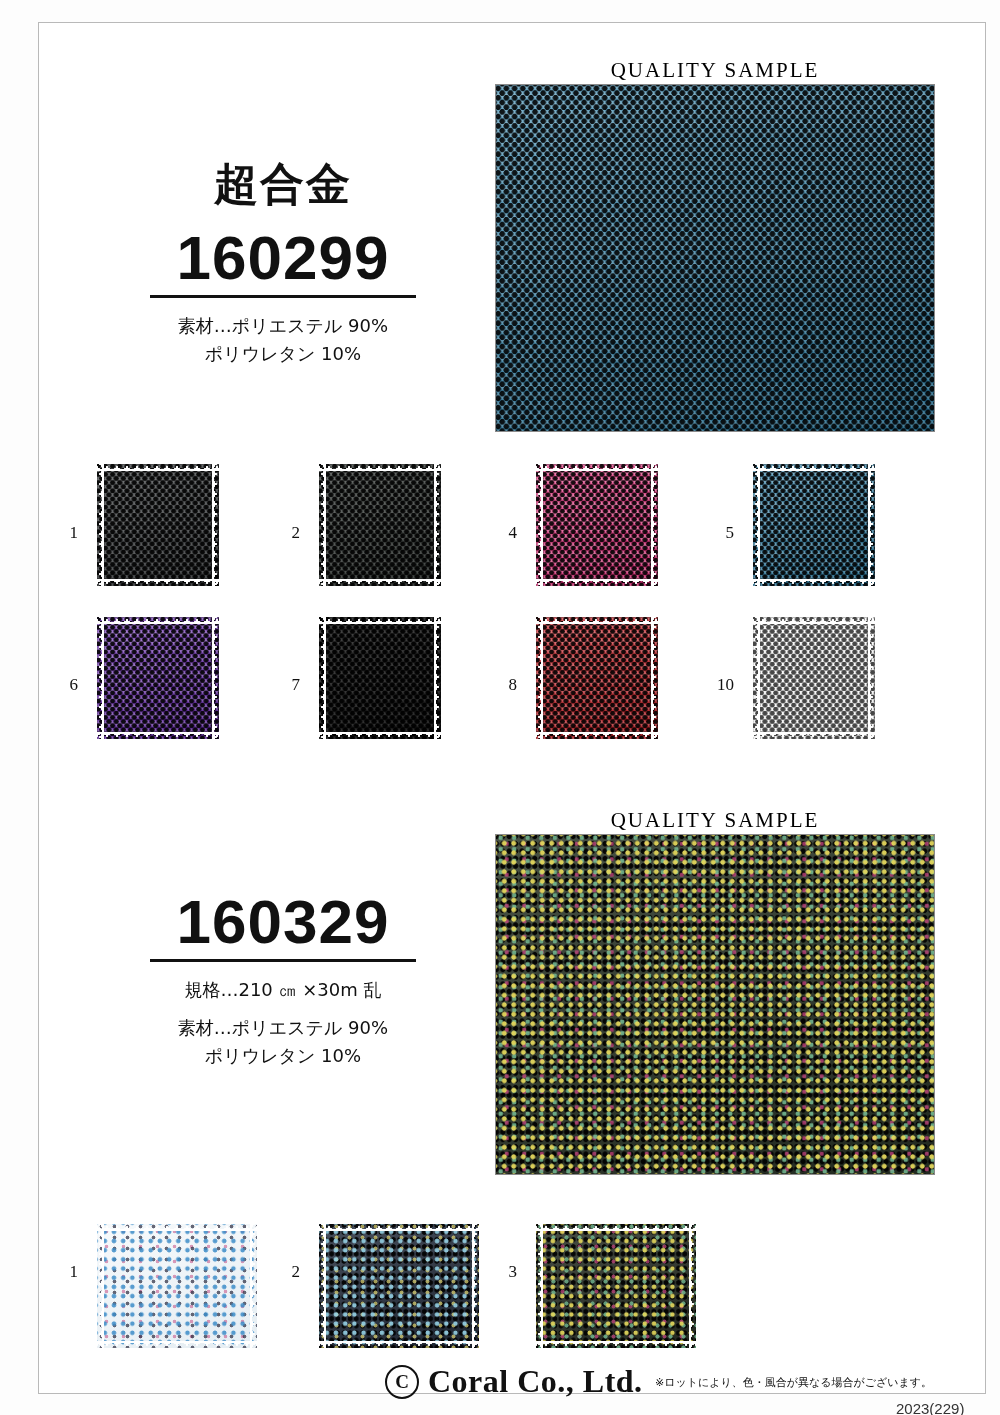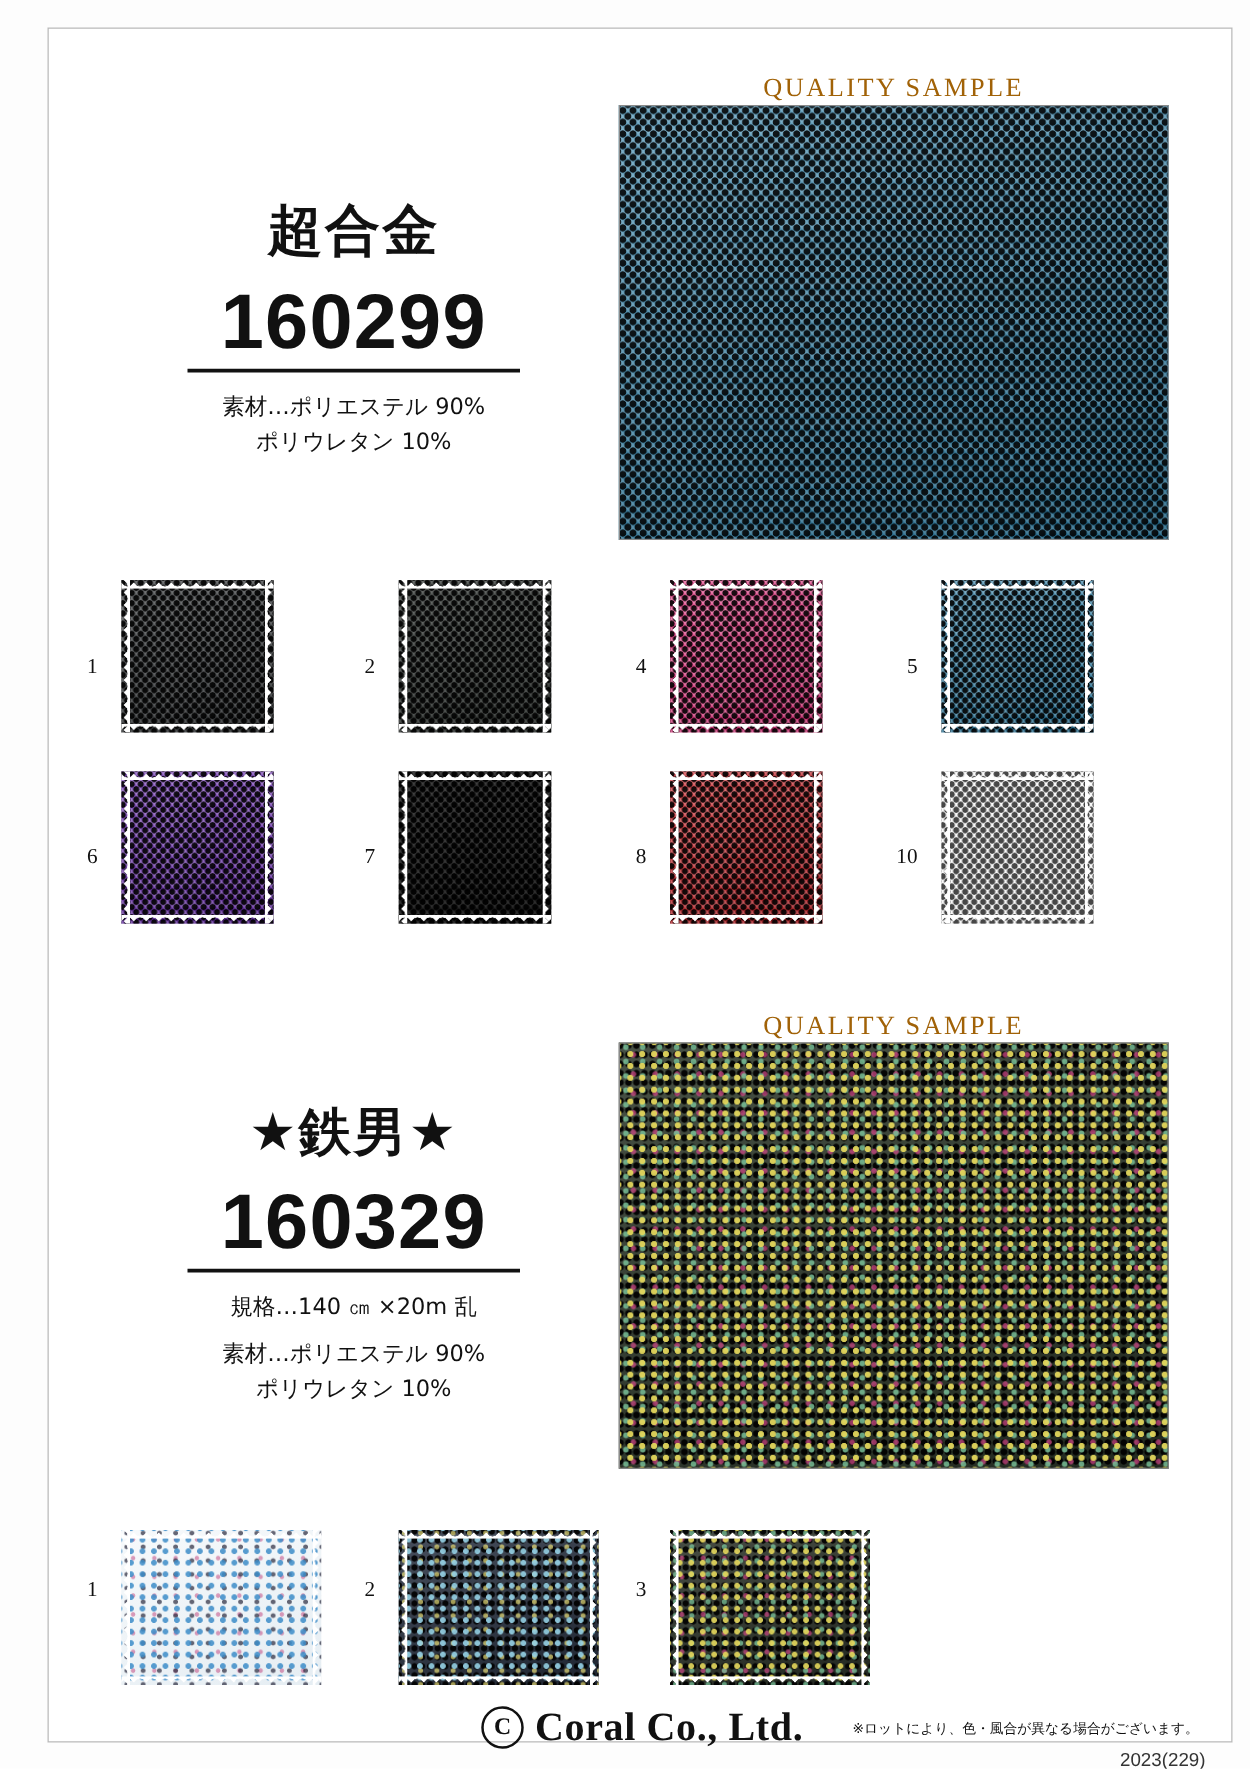--- a/index.html
+++ b/index.html
@@ -59,21 +59,21 @@
     color: #111;
     line-height: 1.55;
     white-space: nowrap;
   }
 
   .qs-title {
     position: absolute;
     font-family: "Liberation Serif", serif;
     font-size: 21px;
     letter-spacing: 2px;
-    color: #a16207;
+    color: #000000;
     text-align: center;
     width: 440px;
   }
 
   
   .swatch {
     position: absolute;
     overflow: hidden;
     box-sizing: border-box;
   }
@@ -280,24 +280,23 @@
             radial-gradient(circle at 50% 50%, rgba(226,214,92,0.95) 2.2px, rgba(0,0,0,0) 2.8px),
             radial-gradient(circle at 50% 50%, rgba(120,190,150,0.85) 2.0px, rgba(0,0,0,0) 2.6px),
             radial-gradient(circle at 50% 50%, rgba(200,70,130,0.75) 1.9px, rgba(0,0,0,0) 2.5px),
             radial-gradient(circle at 50% 50%, rgba(0,0,0,0.92) 2.4px, rgba(0,0,0,0) 3.0px),
             linear-gradient(160deg, rgba(255,255,255,0.12), rgba(0,0,0,0.30));
             background-size: 9.5px 9.5px, 13.5px 11.5px, 17.5px 15.5px, 6.4px 7.4px, 100% 100%;
             background-position: 0 0, 4px 3px, 8px 7px, 3.2px 3.7px, 0 0;"></div>
   </div>
 
   <div class="info-col" style="left:118px; top:878px; width:330px;">
-    <div class="brand-name" style="font-size:42px;">★鉄男★</div>
     <div class="product-code" style="font-size:62px; margin-top:8px;">160329</div>
     <div class="rule" style="width:266px;"></div>
-    <div class="spec-line">規格…140 ㎝ ×20m 乱</div>
+    <div class="spec-line">規格…210 ㎝ ×30m 乱</div>
     <div class="spec-line" style="margin-top:10px;">素材…ポリエステル 90%</div>
     <div class="spec-line">ポリウレタン 10%</div>
   </div>
 
   <div class="sw-label" style="left:50px; top:1262px; width:28px;">1</div>
   <div class="swatch" style="left:97px; top:1224px; width:160px; height:124px; background:#eef4f8;">
     <div class="tex mesh" style="background-image:
             radial-gradient(circle at 50% 50%, rgba(60,140,200,0.85) 2.0px, rgba(0,0,0,0) 2.6px),
             radial-gradient(circle at 50% 50%, rgba(40,40,60,0.7) 1.6px, rgba(0,0,0,0) 2.2px),
             radial-gradient(circle at 50% 50%, rgba(190,60,120,0.5) 1.5px, rgba(0,0,0,0) 2.1px),
@@ -329,15 +328,15 @@
             linear-gradient(160deg, rgba(255,255,255,0.14), rgba(0,0,0,0.28));
             background-size: 9.2px 9.2px, 13px 11px, 17px 15px, 6.2px 7.2px, 100% 100%;
             background-position: 0 0, 4px 3px, 7px 6px, 3.1px 3.6px, 0 0;"></div>
     <div class="scallop"></div>
   </div>
 
   <div class="footer-logo" style="left:385px; top:1363px;">
     <div class="c-mark">C</div>
     <div class="company">Coral Co., Ltd.</div>
   </div>
-  <div class="note" style="left:682px; top:1375px;">※ロットにより、色・風合が異なる場合がございます。</div>
+  <div class="note" style="left:655px; top:1375px;">※ロットにより、色・風合が異なる場合がございます。</div>
   <div class="page-num" style="left:896px; top:1400px;">2023(229)</div>
 </div>
 
 </body></html>

